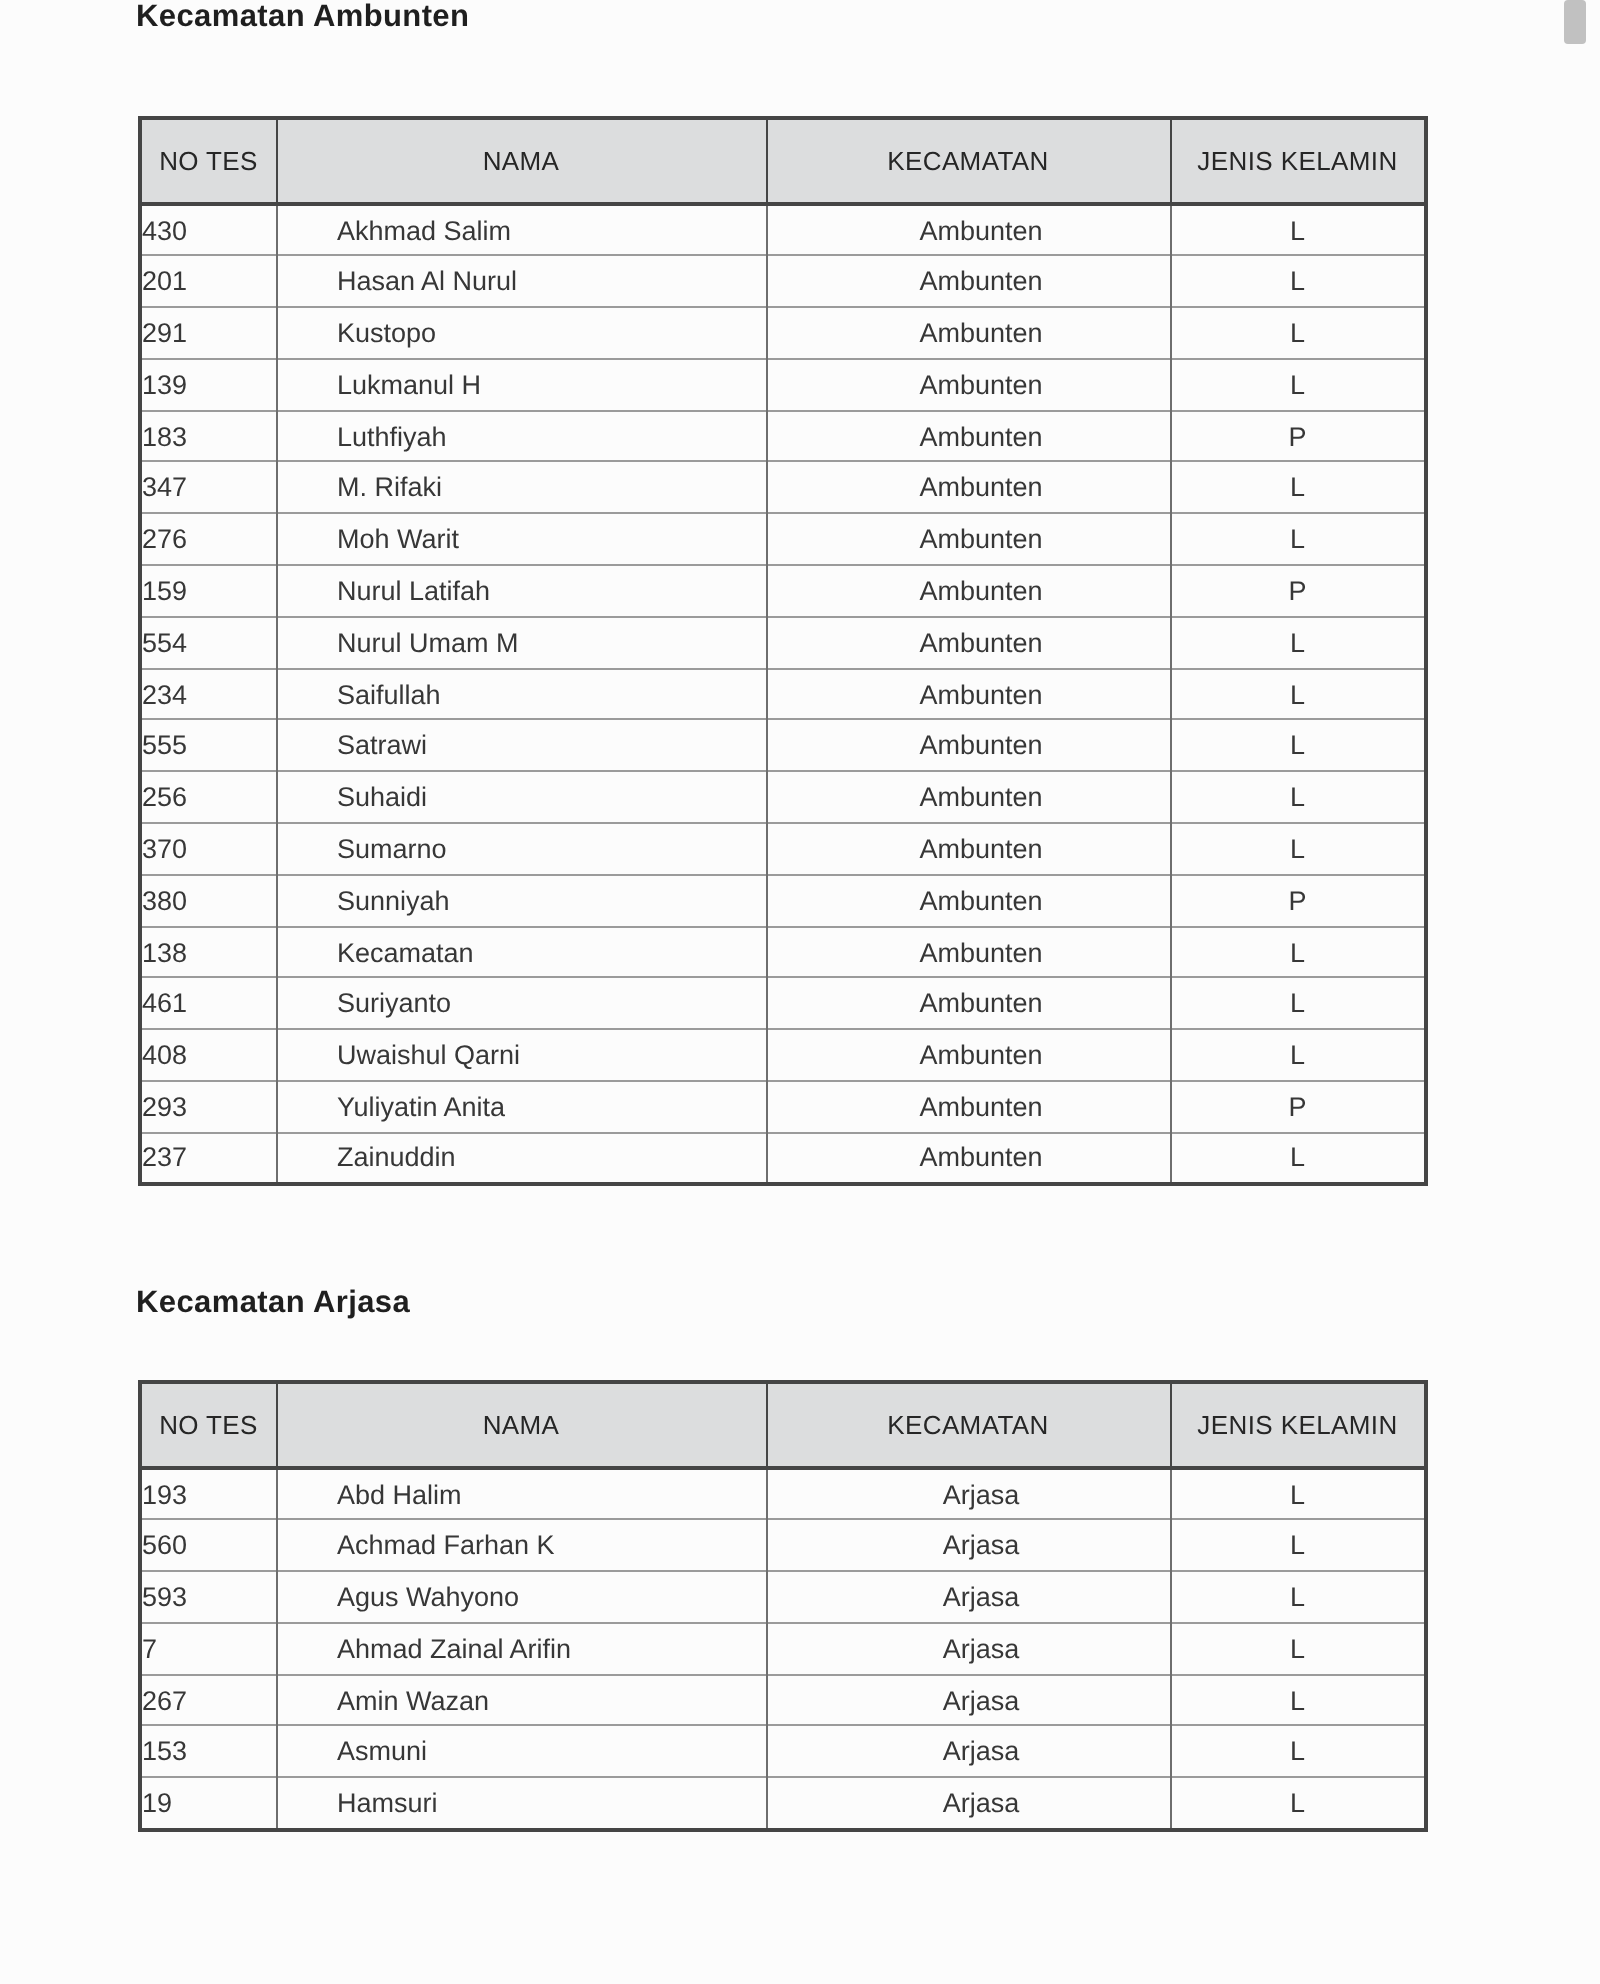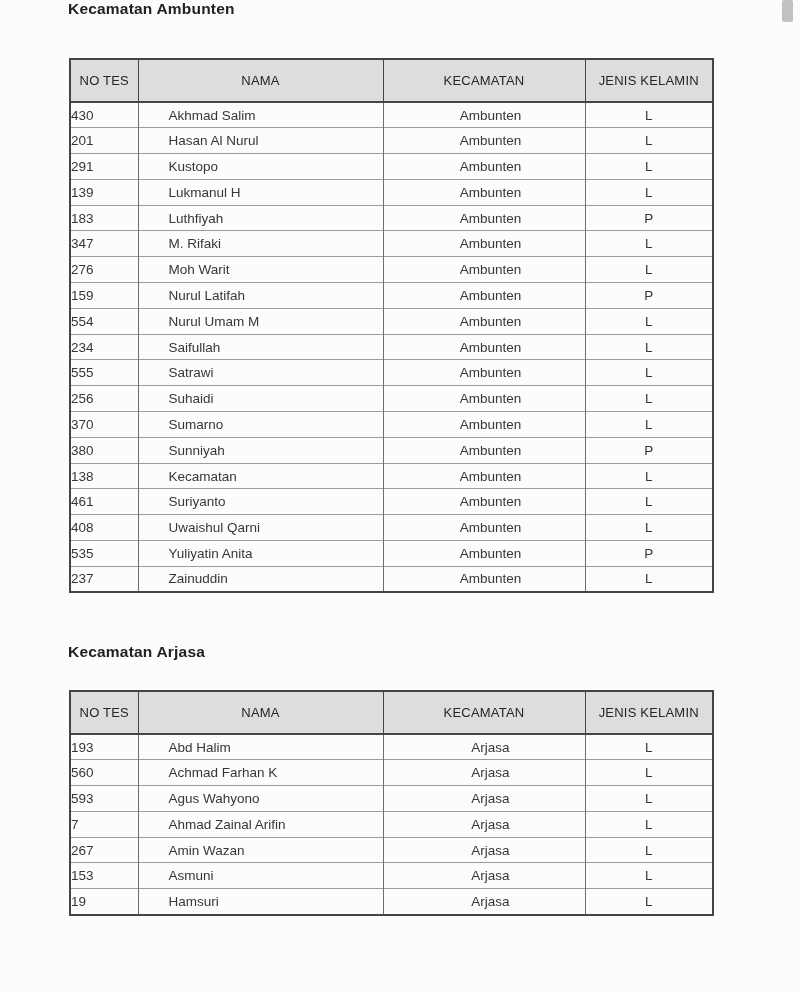--- a/index.html
+++ b/index.html
@@ -205,21 +205,21 @@
         <td class="c2">Ambunten</td>
         <td class="c3">L</td>
       </tr>
       <tr>
         <td class="c0">408</td>
         <td class="c1">Uwaishul Qarni</td>
         <td class="c2">Ambunten</td>
         <td class="c3">L</td>
       </tr>
       <tr>
-        <td class="c0">535</td>
+        <td class="c0">293</td>
         <td class="c1">Yuliyatin Anita</td>
         <td class="c2">Ambunten</td>
         <td class="c3">P</td>
       </tr>
       <tr>
         <td class="c0">237</td>
         <td class="c1">Zainuddin</td>
         <td class="c2">Ambunten</td>
         <td class="c3">L</td>
       </tr>

